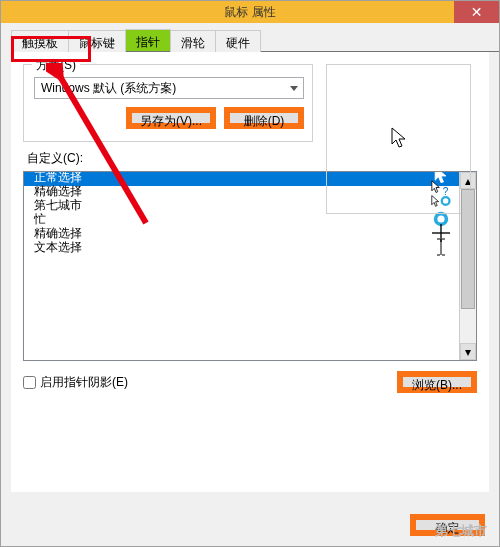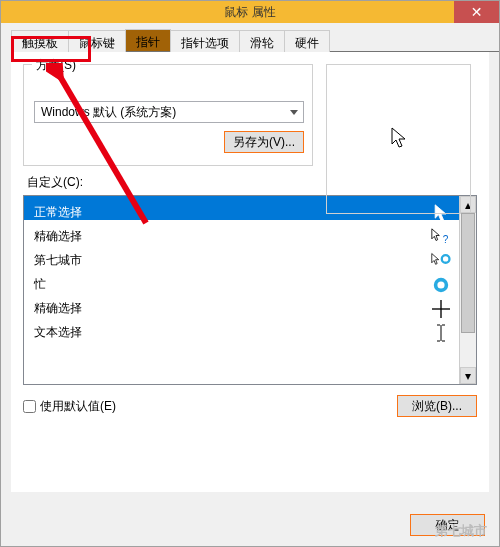--- a/index.html
+++ b/index.html
@@ -4,35 +4,35 @@
 <style>
 *{box-sizing:border-box;margin:0;padding:0;font-family:"Microsoft YaHei","SimSun",sans-serif;font-size:12px}
 body{width:500px;height:547px;background:#fff;position:relative;overflow:hidden}
 .window{width:500px;height:547px;background:#f0f0f0;border:1px solid #a0a0a0;position:relative}
 .titlebar{height:22px;background:#f5b933;display:flex;align-items:center;justify-content:center;position:relative}
 .titlebar-text{color:#333;font-size:12px}
 .close-btn{position:absolute;right:0;top:0;width:45px;height:22px;background:#c75050;color:#fff;display:flex;align-items:center;justify-content:center;font-size:14px;font-family:Arial}
 .close-btn::after{content:"✕"}
 .tabs{display:flex;margin:6px 0 0 10px;height:23px;border-bottom:1px solid #737373}
 .tab{padding:4px 10px;border:1px solid #ccc;border-bottom:none;background:#f0f0f0;margin-right:-1px;cursor:pointer;position:relative;top:1px}
-.tab.active{background:#a16207;top:0;padding-bottom:5px}
+.tab.active{background:#84cc16;top:0;padding-bottom:5px}
 .highlight-box{position:absolute;left:10px;top:35px;width:80px;height:26px;border:3px solid #e60012;z-index:5;pointer-events:none}
 .content{background:#fff;margin:0 10px;padding:12px;height:440px;overflow:hidden;position:relative}
-.group{border:1px solid #d0d0d0;padding:26px 10px 12px;margin-bottom:8px;position:relative;width:290px}
+.group{border:1px solid #d0d0d0;padding:2px 10px 12px;margin-bottom:8px;position:relative;width:290px}
 .group-title{position:absolute;top:-8px;left:8px;background:#fff;padding:0 4px}
 .combo{width:270px;height:22px;border:1px solid #abadb3;background:#fff;padding:2px 18px 2px 6px;margin:10px 0 8px;position:relative}
 .combo::after{content:"";position:absolute;right:5px;top:8px;border-left:4px solid transparent;border-right:4px solid transparent;border-top:5px solid #555}
 .btn-row{display:flex;gap:8px;justify-content:flex-end;width:270px}
-.btn{min-width:80px;height:22px;border:1px solid #f97316;background:#e1e1e1;padding:0 8px;cursor:pointer}
+.btn{min-width:80px;height:22px;border:6px solid #f97316;background:#e1e1e1;padding:0 8px;cursor:pointer}
 .preview-box{position:absolute;left:315px;top:12px;width:145px;height:150px;border:1px solid #d0d0d0;display:flex;align-items:center;justify-content:center}
 .preview-box svg{width:18px;height:24px}
 .label{margin:6px 4px 4px}
 .listbox{border:1px solid #828790;height:190px;display:flex}
 .list-inner{flex:1;overflow:hidden}
-.item{display:flex;align-items:flex-start;justify-content:space-between;height:24px;padding:8px 8px 0 10px}
+.item{display:flex;align-items:flex-end;justify-content:space-between;height:14px;padding:8px 8px 0 10px}
 .item.selected{background:#0078d7;color:#fff}
 .item .ico{width:20px;display:flex;justify-content:center}
 .scrollbar{width:17px;background:#f0f0f0;border-left:1px solid #ccc;display:flex;flex-direction:column}
 .sb-btn{height:17px;background:#e1e1e1;border:1px solid #ccc;display:flex;align-items:center;justify-content:center}
 .sb-track{flex:1;position:relative}
 .sb-thumb{position:absolute;left:1px;right:1px;top:0;height:120px;background:#cdcdcd;border:1px solid #a6a6a6}
 .bottom-row{display:flex;align-items:center;margin-top:10px;gap:8px}
 .checkbox{display:flex;align-items:center;gap:4px}
 .checkbox input{width:13px;height:13px}
 .spacer{flex:1}
@@ -50,40 +50,40 @@
     <span class="titlebar-text">鼠标 属性</span>
     <div class="close-btn"></div>
   </div>
 
   <div class="highlight-box"></div>
 
   <div class="tabs">
     <div class="tab">触摸板</div>
     <div class="tab">鼠标键</div>
     <div class="tab active">指针</div>
-    <div class="tab">指针选项</div>
     <div class="tab">滑轮</div>
     <div class="tab">硬件</div>
   </div>
 
   <svg class="arrow" width="120" height="170">
     <defs>
         <marker id="ah" markerWidth="12" markerHeight="12" refX="2" refY="6" orient="auto">
           <path d="M12,0 L0,6 L12,12 L8,6 Z" fill="#e60012"></path>
         </marker>
       </defs>
     <line x1="100" y1="160" x2="12" y2="10" stroke="#e60012" stroke-width="6" marker-end="url(#ah)"></line>
   </svg>
 
   <div class="content">
     <div class="group">
       <span class="group-title">方案(S)</span>
       <div class="combo">Windows 默认 (系统方案)</div>
       <div class="btn-row">
         <button class="btn">另存为(V)...</button>
+        <button class="btn">删除(D)</button>
       </div>
     </div>
 
     <div class="preview-box">
       <svg viewBox="0 0 16 24">
           <path d="M1,1 L1,17 L5,13 L8,20 L11,19 L8,12 L14,12 Z" fill="#fff" stroke="#000" stroke-width="1"></path>
         </svg>
     </div>
 
     <div class="label">自定义(C):</div>
@@ -147,21 +147,21 @@
         <div class="sb-track">
             <div class="sb-thumb"></div>
           </div>
         <div class="sb-btn">▾</div>
       </div>
     </div>
 
     <div class="bottom-row">
       <label class="checkbox">
         <input type="checkbox" style="">
-        <span>使用默认值(E)</span>
+        <span>启用指针阴影(E)</span>
       </label>
       <div class="spacer"></div>
       <button class="btn">浏览(B)...</button>
     </div>
   </div>
 
   <div class="dlg-buttons">
     <button class="btn">确定</button>
   </div>
 

